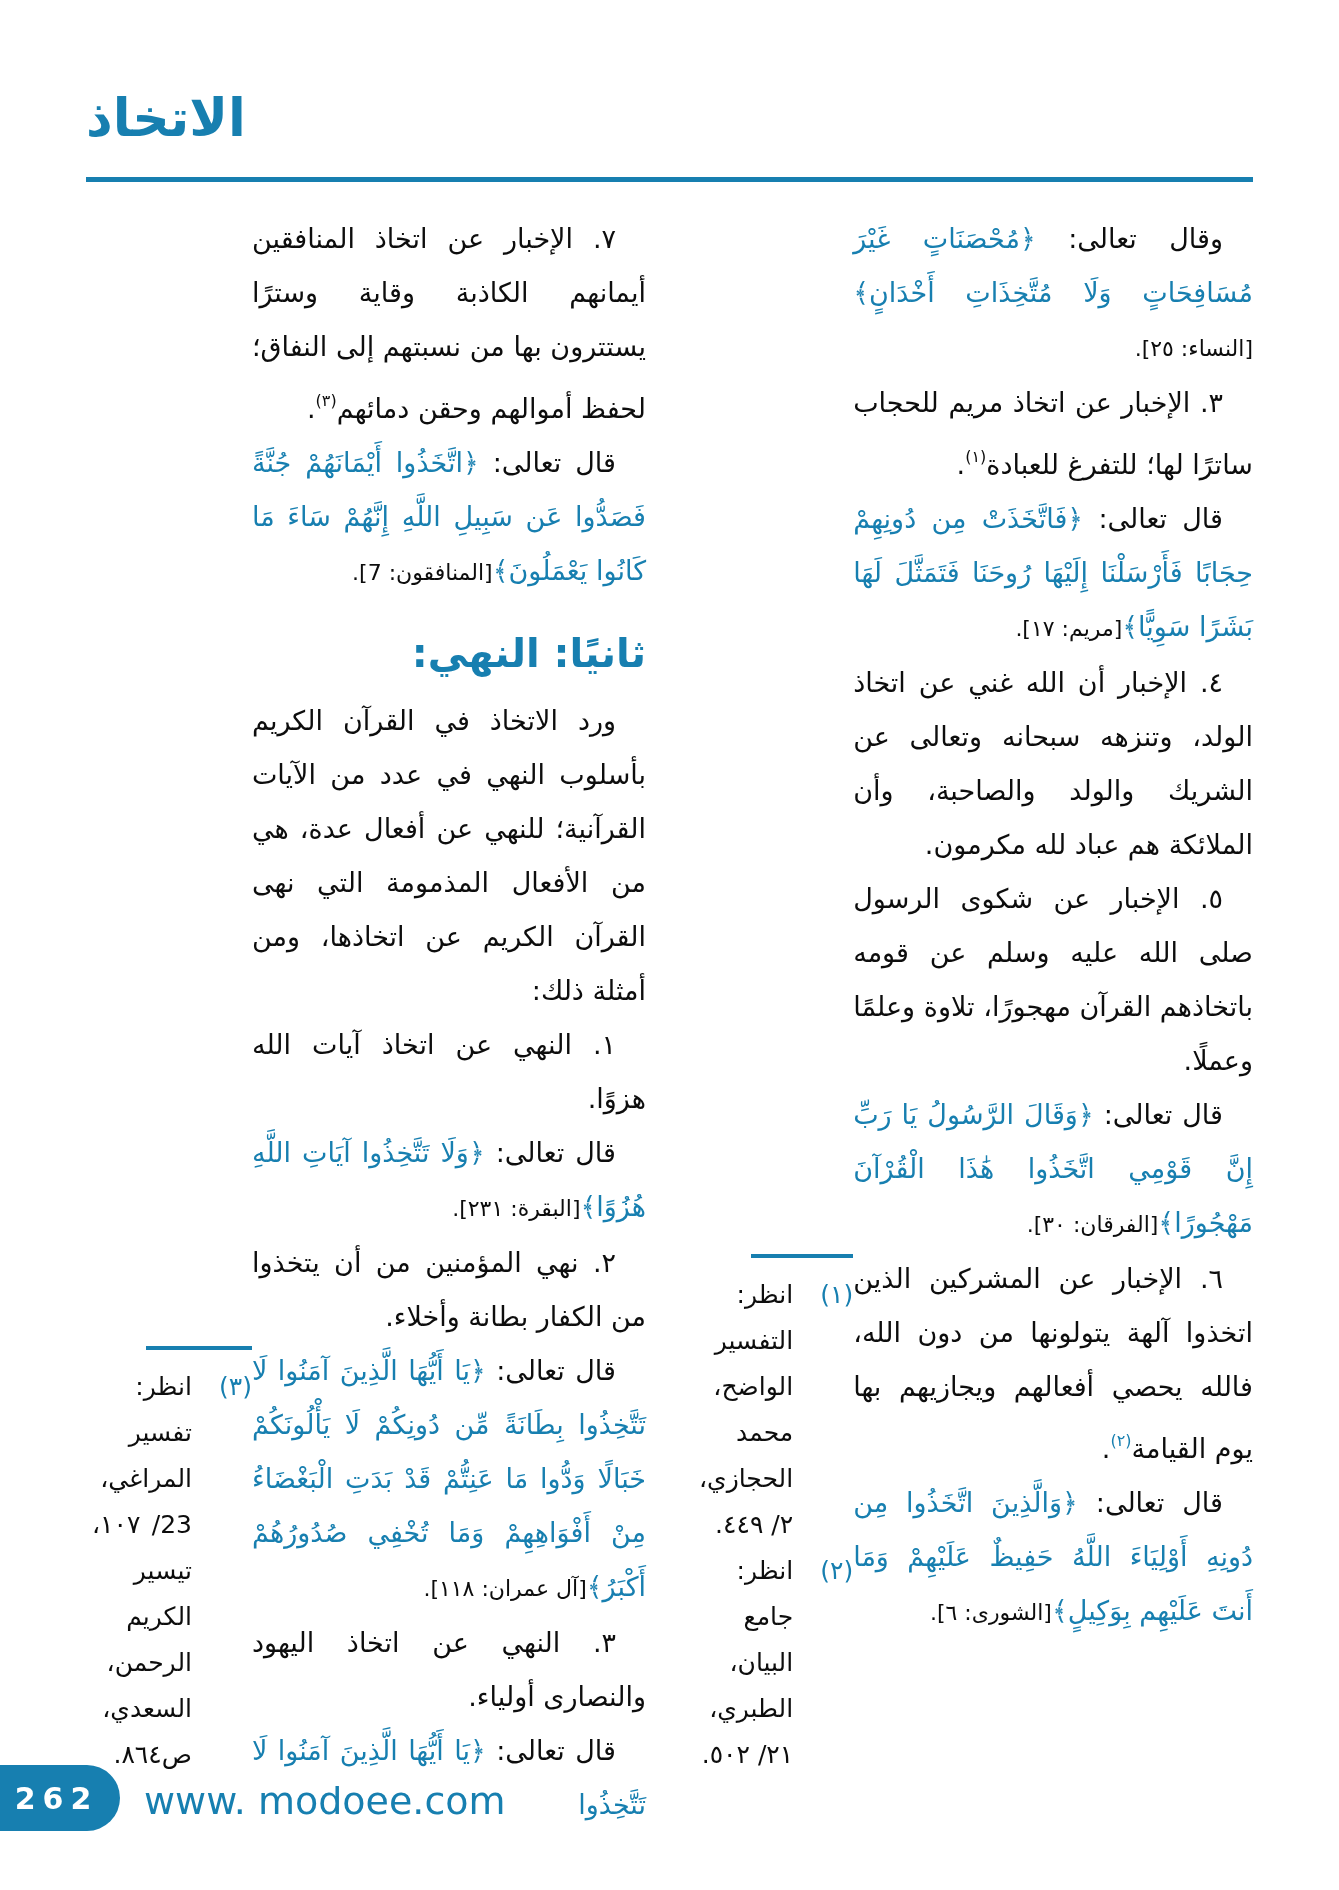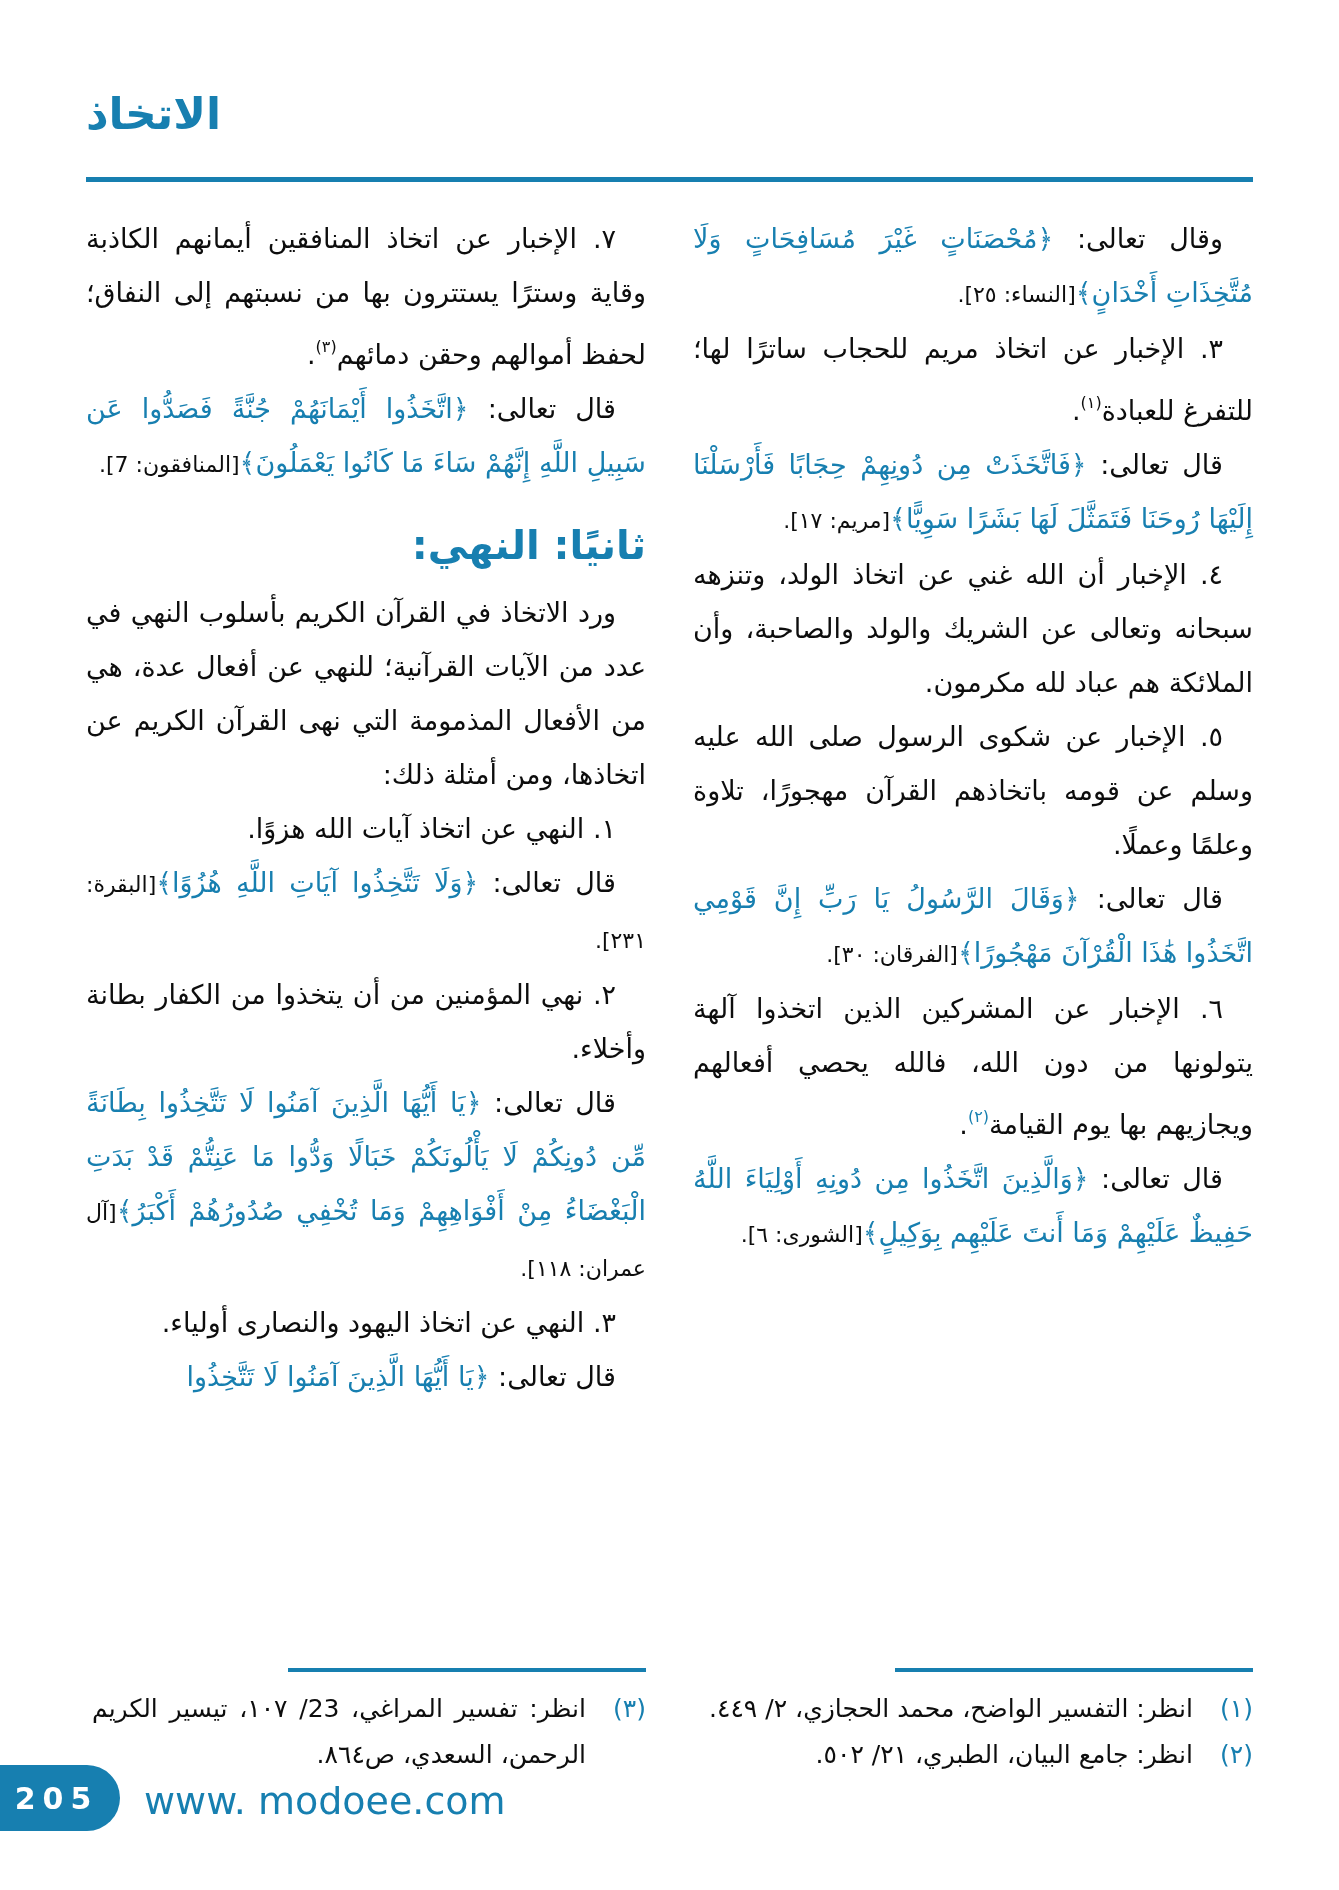--- a/index.html
+++ b/index.html
@@ -10,38 +10,38 @@
     width: 1339px; height: 1890px;
     background: #ffffff;
     font-family: "DejaVu Sans", sans-serif;
     direction: rtl;
     overflow: hidden;
   }
   
   .running-head {
     position: absolute; top: 92px; left: 86px;
     color: var(--accent);
-    font-size: 44px; font-weight: bold;
+    font-size: 52px; font-weight: bold;
     line-height: 1;
   }
   .header-rule {
     position: absolute; top: 177px; left: 86px;
     width: 1167px; height: 5px;
     background: var(--accent);
   }
   
   .columns {
     position: absolute; top: 212px; left: 86px;
     width: 1167px; height: 1566px;
     display: flex; gap: 47px;
     direction: rtl;
   }
   .column {
     width: 560px; height: 100%;
-    display: flex; flex-direction: column;
+    display: flex; flex-direction: row;
     color: var(--ink);
     font-size: 27px; line-height: 54px;
     text-align: justify;
   }
   .block { margin: 0; text-indent: 30px; }
   .block.heading {
     color: var(--accent);
     font-weight: bold;
     font-size: 40px;
     text-indent: 0;
@@ -138,16 +138,16 @@
             <div class="fn-row">
               <span class="fn-marker">(٣)</span>
               <span class="fn-text">انظر: تفسير المراغي، 23/ ١٠٧، تيسير الكريم الرحمن، السعدي، ص٨٦٤.</span>
             </div>
           </div>
       </div>
     </div>
 
   </div>
 
-  <div class="page-number-badge">205</div>
+  <div class="page-number-badge">262</div>
   <div class="website">www. modoee.com</div>
 
 </div>
 
 </body></html>

